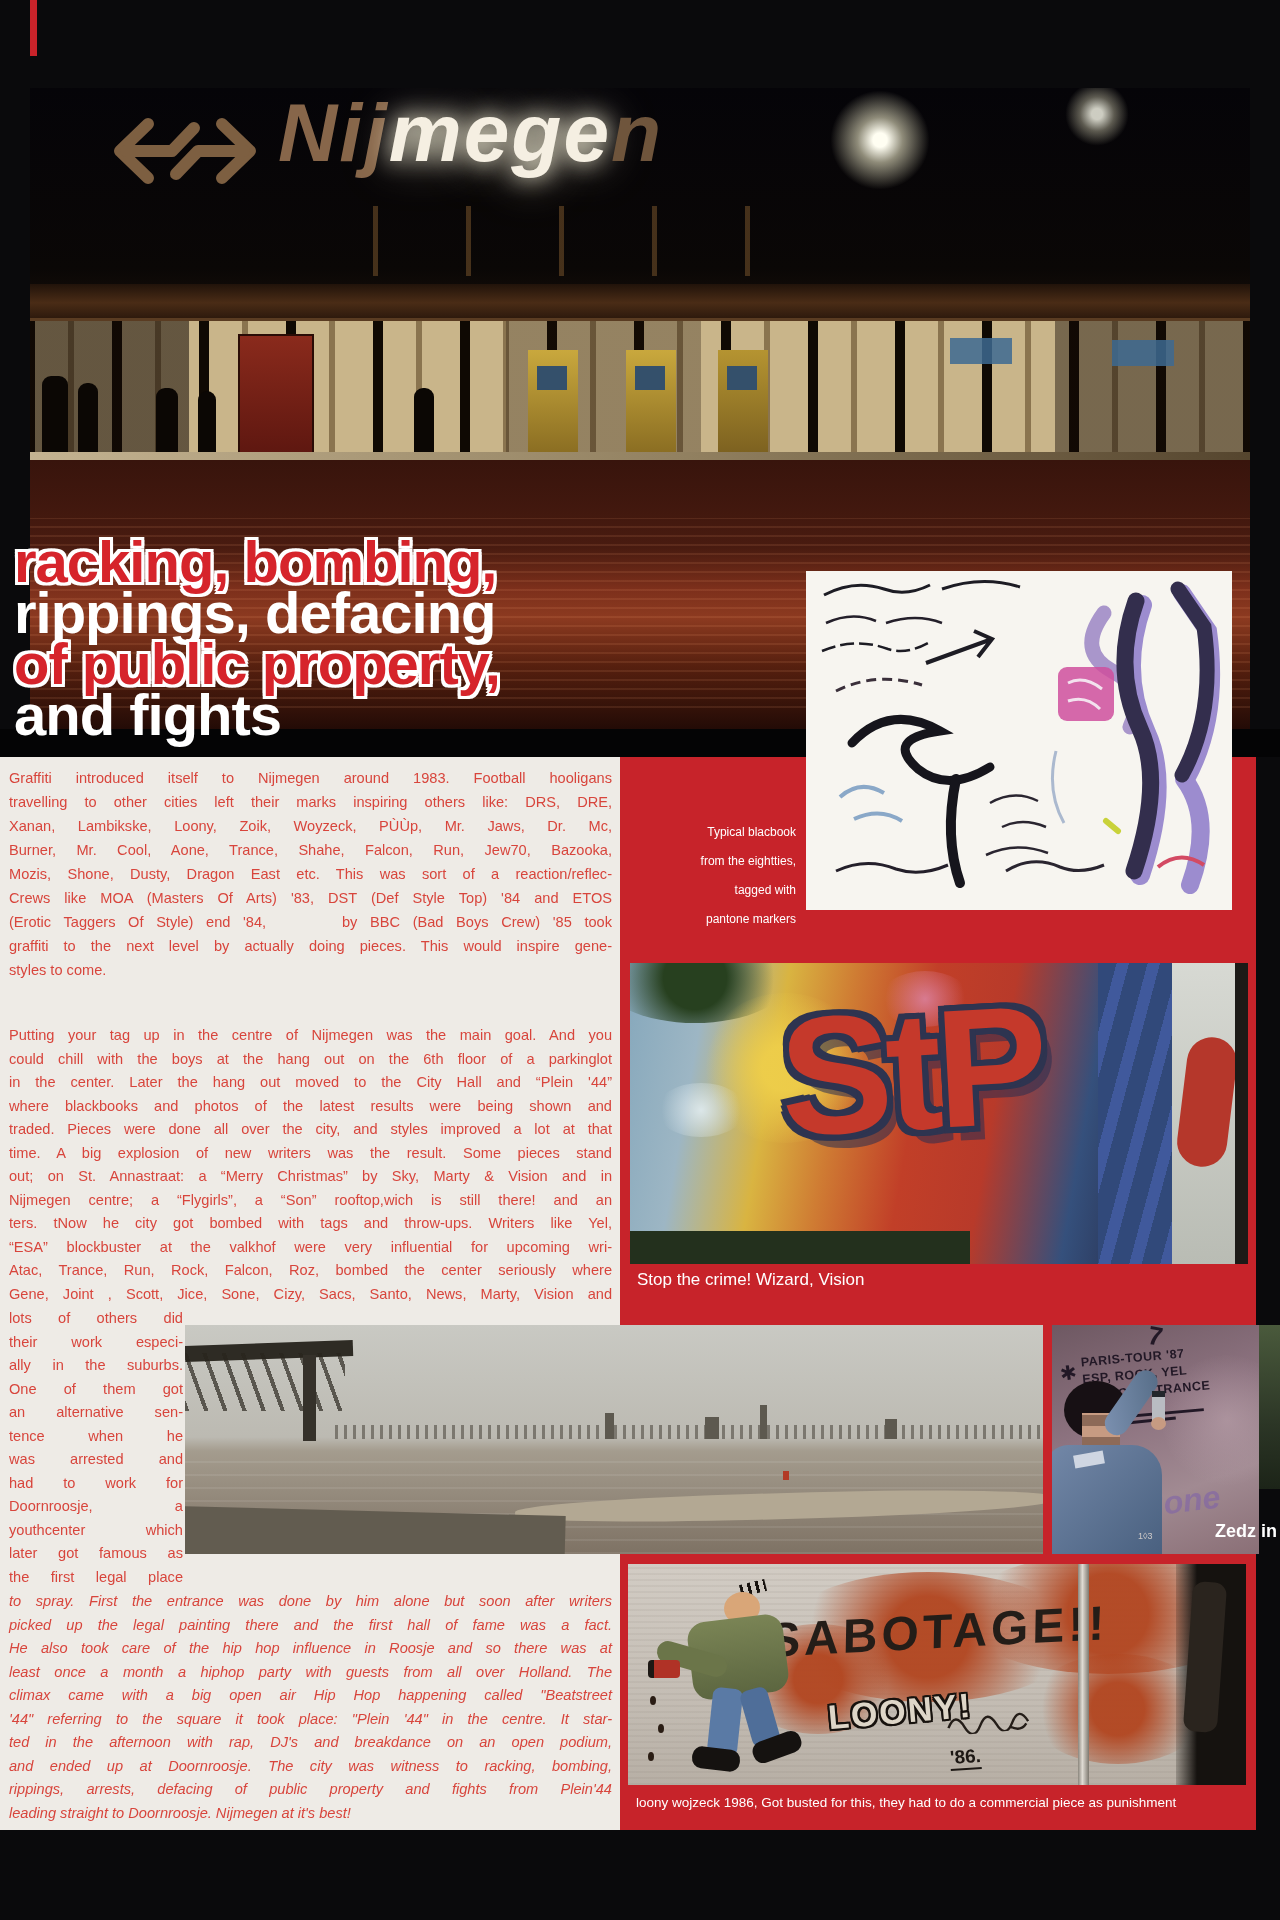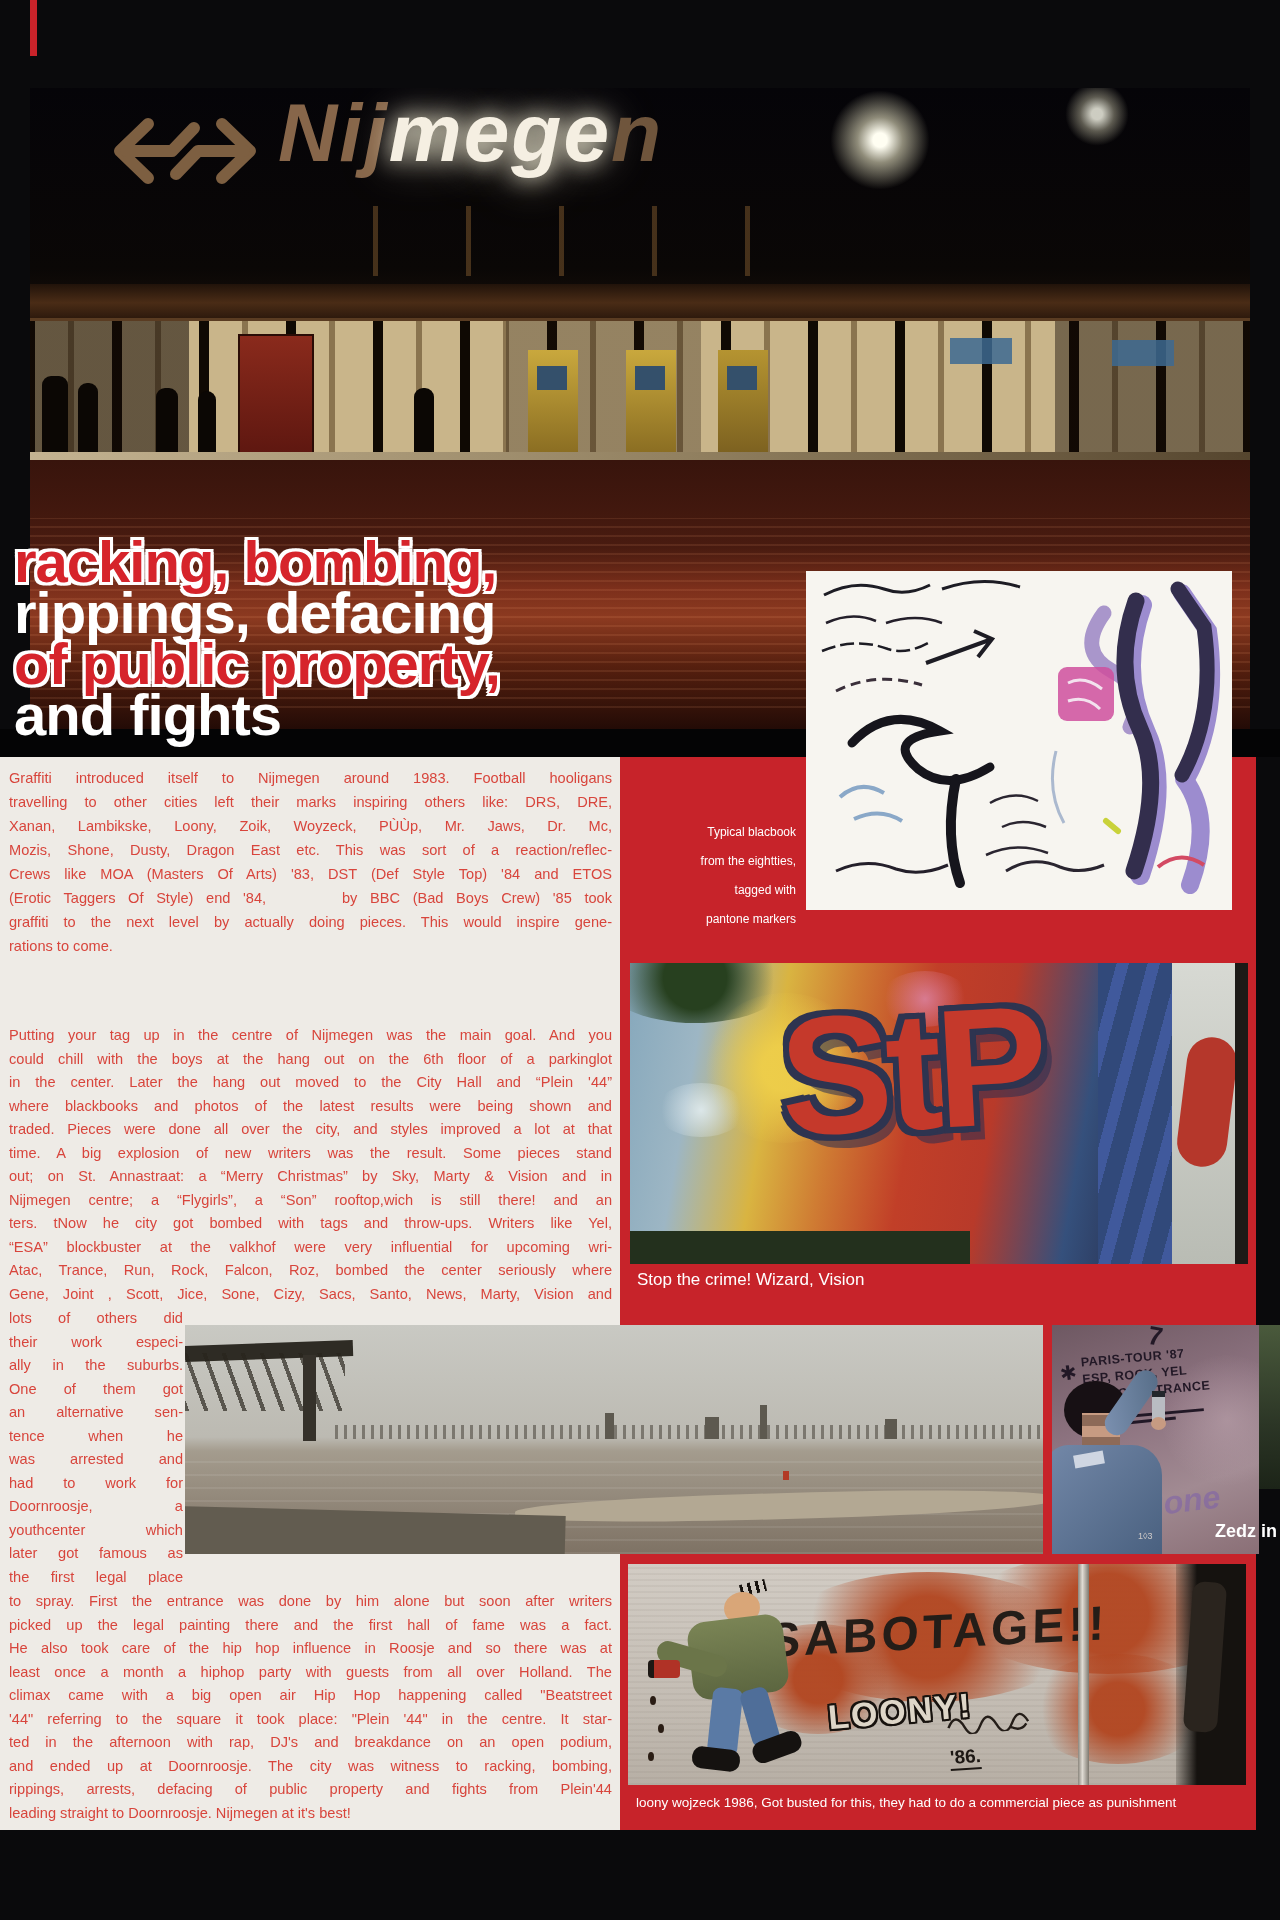--- a/index.html
+++ b/index.html
@@ -60,21 +60,21 @@
   .white-panel{position:absolute;left:0;top:757px;width:620px;height:1073px;background:#eeebe6;}
   .red-panel{position:absolute;left:620px;top:757px;width:636px;height:1073px;background:#c7232a;}
 
   
   .para{position:absolute;z-index:6;color:#d8453c;font-size:14.6px;}
   .para .tl{text-align:justify;text-align-last:justify;}
   .para .tl.plain{text-align-last:left;}
   .p1{left:9px;top:766px;width:603px;line-height:24px;}
   .p2{left:9px;top:1024px;width:603px;line-height:23.5px;}
   .pn{left:9px;top:1307px;width:174px;line-height:23.5px;}
-  .p3{left:9px;top:1590px;width:603px;line-height:23.5px;}
+  .p3{left:9px;top:1590px;width:603px;line-height:23.5px;font-style:italic;}
 
   
   .cap{position:absolute;z-index:8;color:#ffffff;}
   .cap-blackbook{left:640px;top:818px;width:156px;font-size:12px;line-height:29px;}
   .cap-blackbook .tl{text-align:right;}
   .cap-stop{left:637px;top:1270px;font-size:17px;}
   .cap-loony{left:636px;top:1795px;font-size:13.5px;white-space:nowrap;}
   .cap-zedz{left:1215px;top:1521px;font-size:18px;font-weight:bold;white-space:nowrap;z-index:30;}
   .photo-code{position:absolute;left:86px;top:206px;font-size:9px;color:rgba(235,225,215,.8);}
 
@@ -363,25 +363,26 @@
       <div class="drip d3"></div>
     </div>
   </div>
 
   <div class="cap cap-loony">loony wojzeck 1986, Got busted for this, they had to do a commercial piece as punishment</div>
 
   <div class="para p1">
       <div class="tl">Graffiti introduced itself to Nijmegen around 1983. Football hooligans</div>
       <div class="tl">travelling to other cities left their marks inspiring others like: DRS, DRE,</div>
       <div class="tl">Xanan, Lambikske, Loony, Zoik, Woyzeck, PÙÙp, Mr. Jaws, Dr. Mc,</div>
+      <div class="tl">Burner, Mr. Cool, Aone, Trance, Shahe, Falcon, Run, Jew70, Bazooka,</div>
       <div class="tl">Mozis, Shone, Dusty, Dragon East etc. This was sort of a reaction/reflec-</div>
       <div class="tl">Crews like MOA (Masters Of Arts) '83, DST (Def Style Top) '84 and ETOS</div>
       <div class="tl">(Erotic Taggers Of Style) end '84,&nbsp;&nbsp;&nbsp;&nbsp;&nbsp; by BBC (Bad Boys Crew) '85 took</div>
       <div class="tl">graffiti to the next level by actually doing pieces. This would inspire gene-</div>
-      <div class="tl plain">rations to come.</div>
+      <div class="tl plain">styles to come.</div>
     </div>
   <div class="para p2">
       <div class="tl">Putting your tag up in the centre of Nijmegen was the main goal. And you</div>
       <div class="tl">could chill with the boys at the hang out on the 6th floor of a parkinglot</div>
       <div class="tl">in the center. Later the hang out moved to the City Hall and “Plein '44”</div>
       <div class="tl">where blackbooks and photos of the latest results were being shown and</div>
       <div class="tl">traded. Pieces were done all over the city, and styles improved a lot at that</div>
       <div class="tl">time. A big explosion of new writers was the result. Some pieces stand</div>
       <div class="tl">out; on St. Annastraat: a “Merry Christmas” by Sky, Marty &amp; Vision and in</div>
       <div class="tl">Nijmegen centre; a “Flygirls”, a “Son” rooftop,wich is still there! and an</div>

